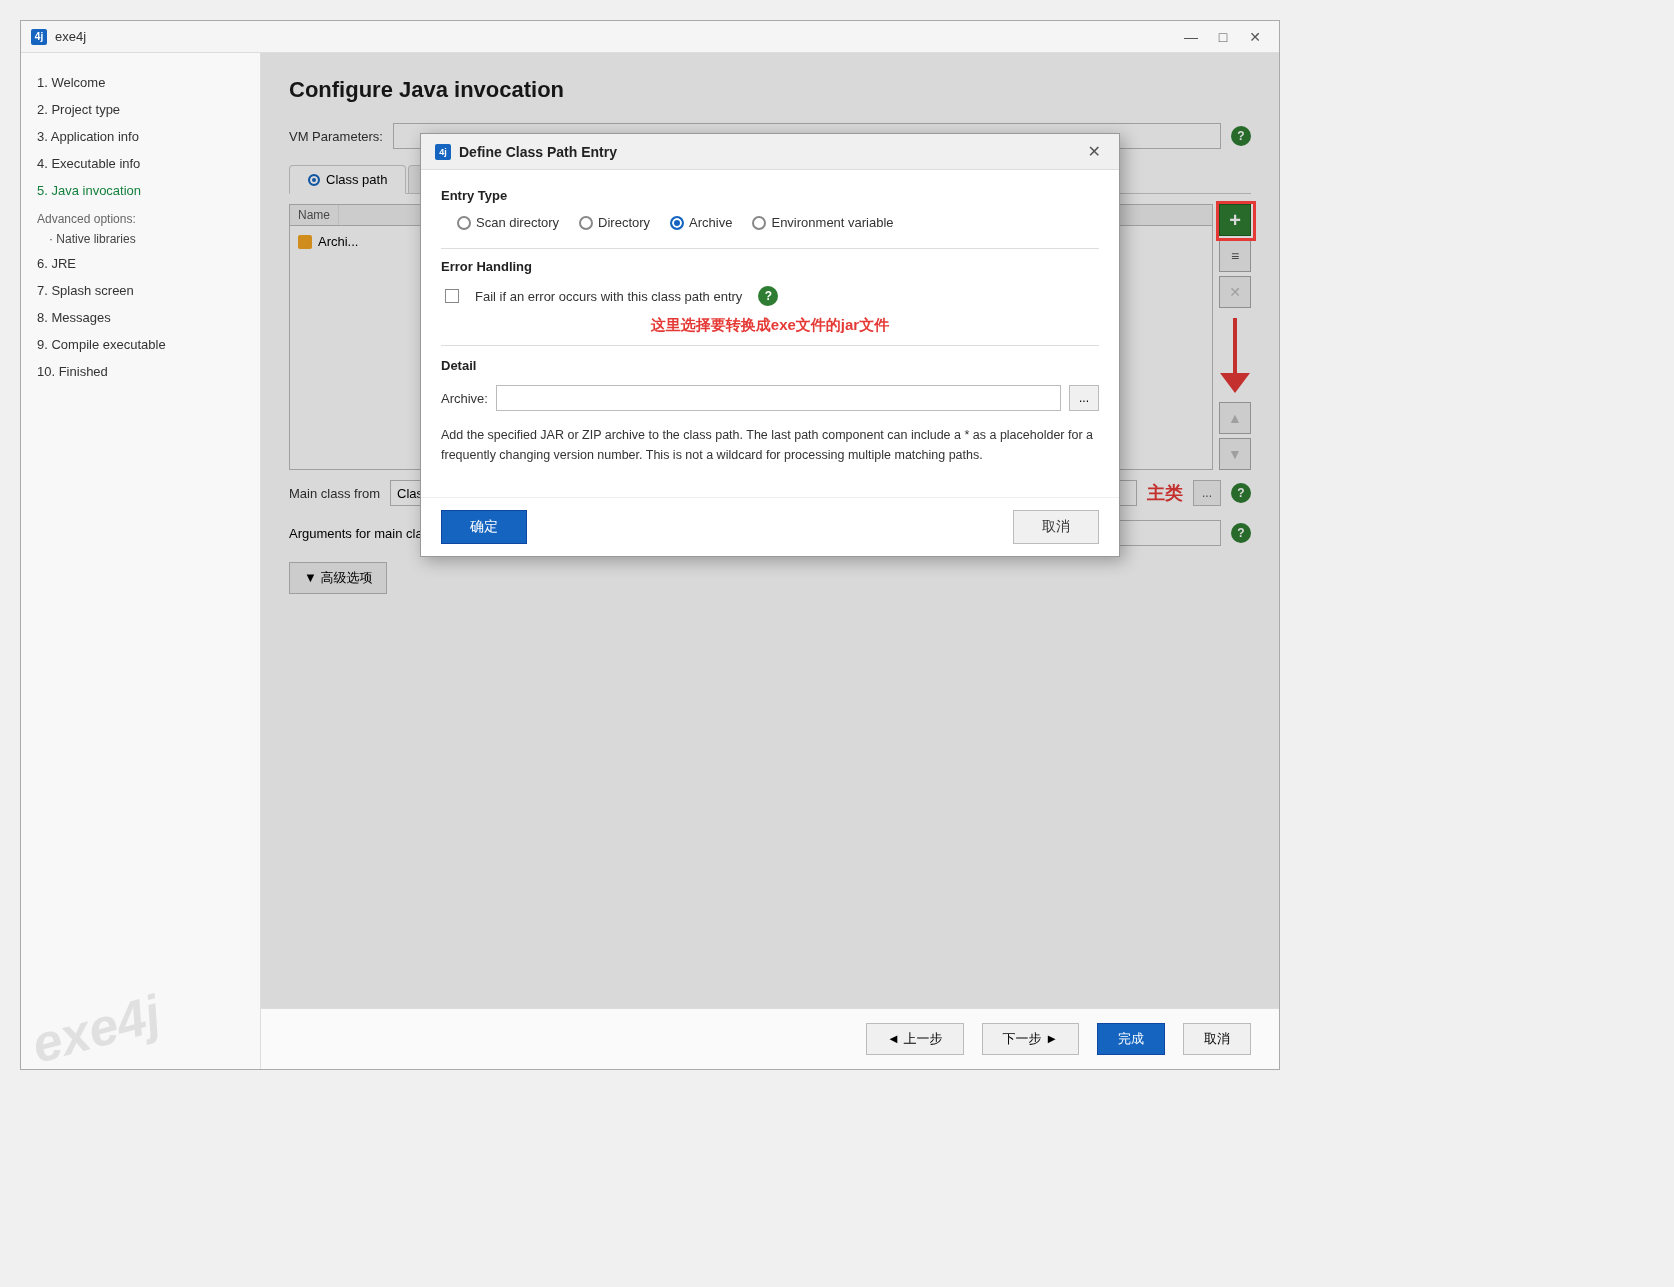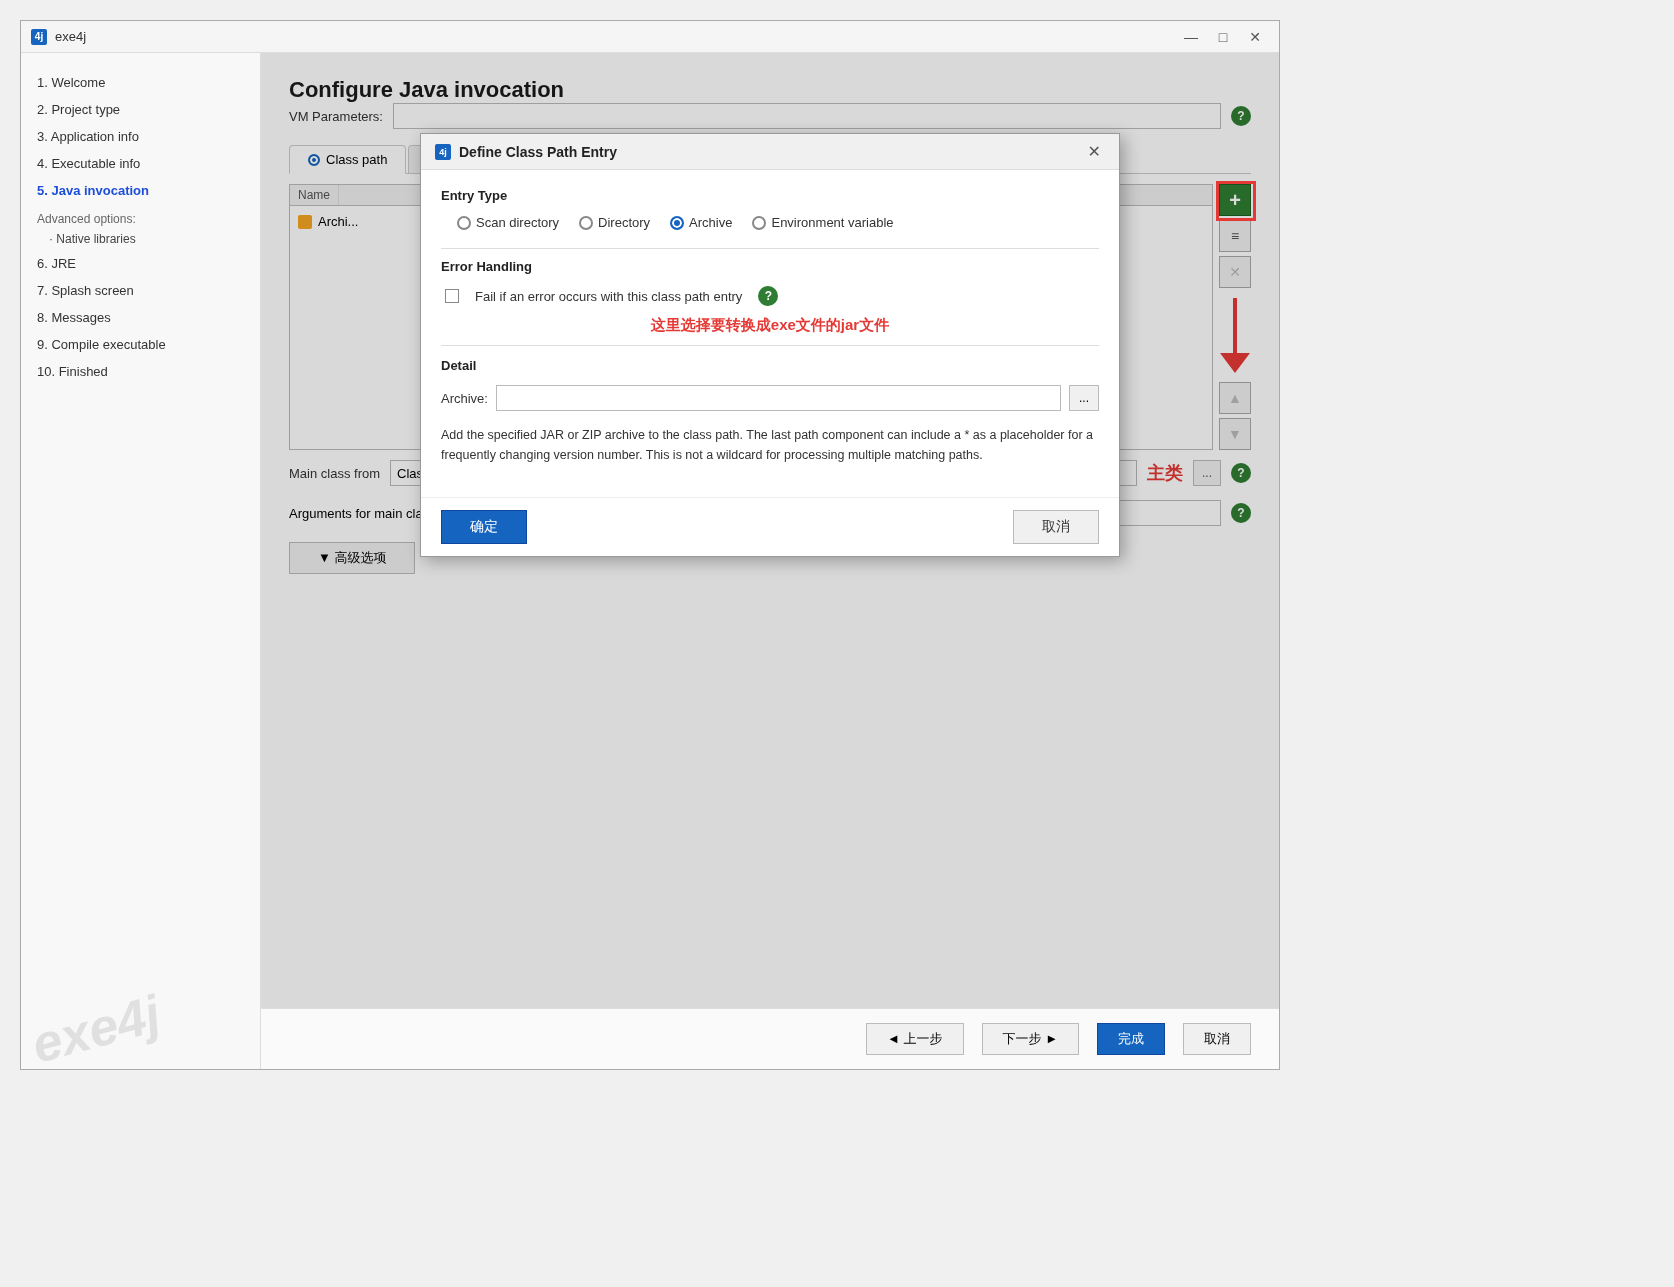--- a/index.html
+++ b/index.html
@@ -93,21 +93,21 @@
       position: relative;
       overflow: hidden;
     }
 
     .sidebar-item {
       padding: 6px 16px;
       cursor: pointer;
       color: #333;
       font-size: 13px;
     }
-    .sidebar-item.active { font-weight: bold; color: #1d4ed8; }
+    .sidebar-item.active { font-weight: normal; color: #15803d; }
 
     .sidebar-section-label {
       padding: 8px 16px 2px 16px;
       color: #666;
       font-size: 12px;
     }
 
     .sidebar-sub-item {
       padding: 4px 16px 4px 28px;
       cursor: pointer;
@@ -134,20 +134,21 @@
       padding: 24px 28px;
       background: #fff;
       position: relative;
       overflow: hidden;
     }
 
     .page-title {
       font-size: 22px;
       font-weight: bold;
       color: #1a1a1a;
+      margin-bottom: 20px;
     }
 
     .form-row {
       display: flex;
       align-items: center;
       margin-bottom: 16px;
       gap: 10px;
     }
 
     .form-label {
@@ -337,21 +338,21 @@
     .args-label {
       white-space: nowrap;
       font-size: 13px;
     }
 
     
     .advanced-btn {
       display: flex;
       align-items: center;
       gap: 6px;
-      padding: 6px 28px;
+      padding: 6px 14px;
       border: 1px solid #bbb;
       background: #f0f0f0;
       cursor: pointer;
       font-size: 13px;
       margin-top: 16px;
       text-align: right;
     }
 
     
     .bottom-nav {

